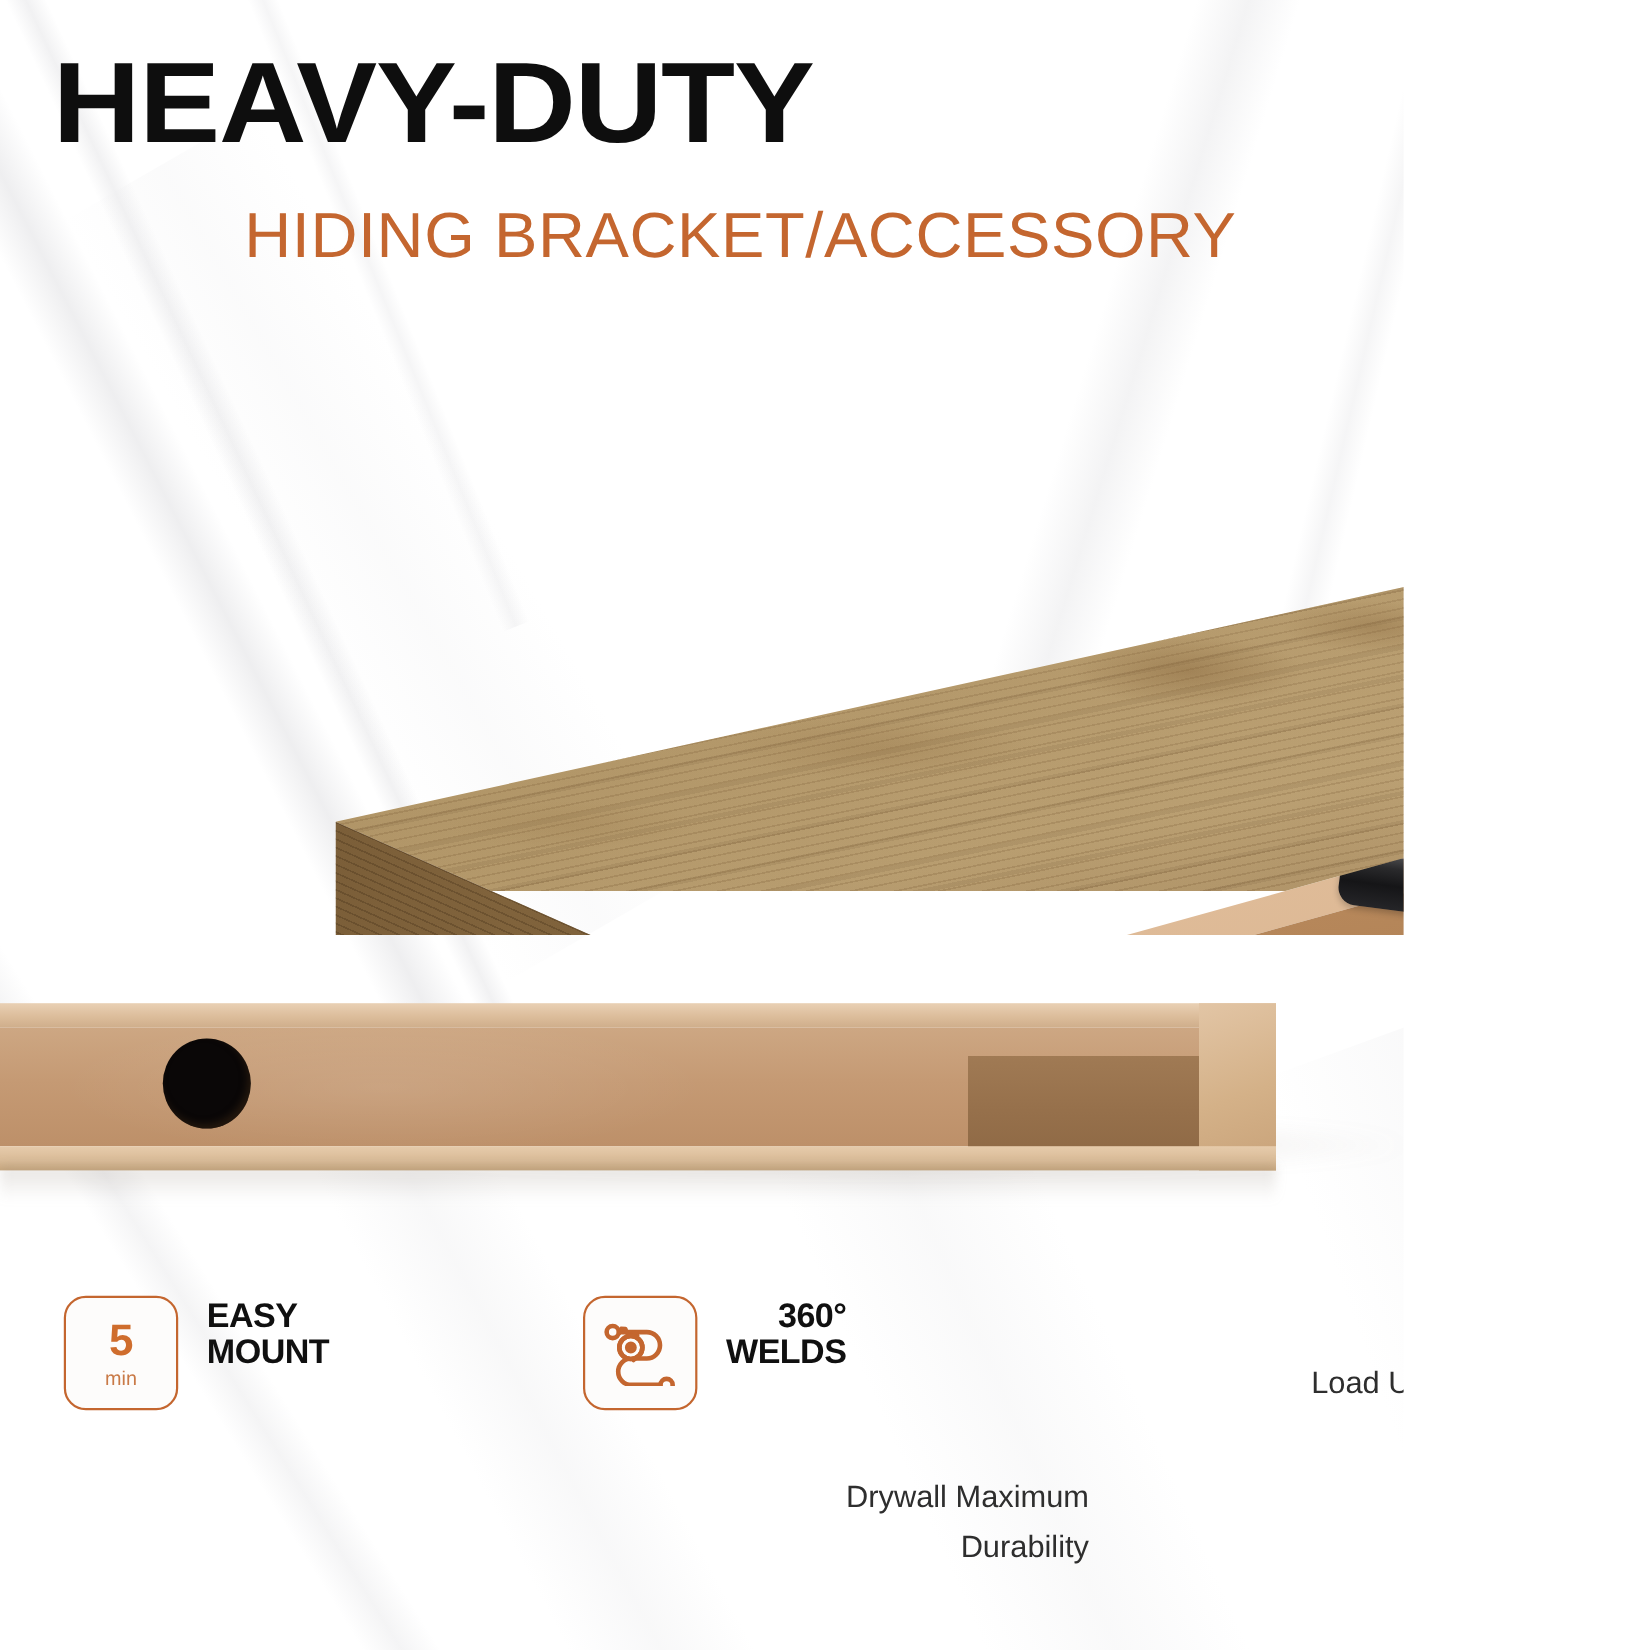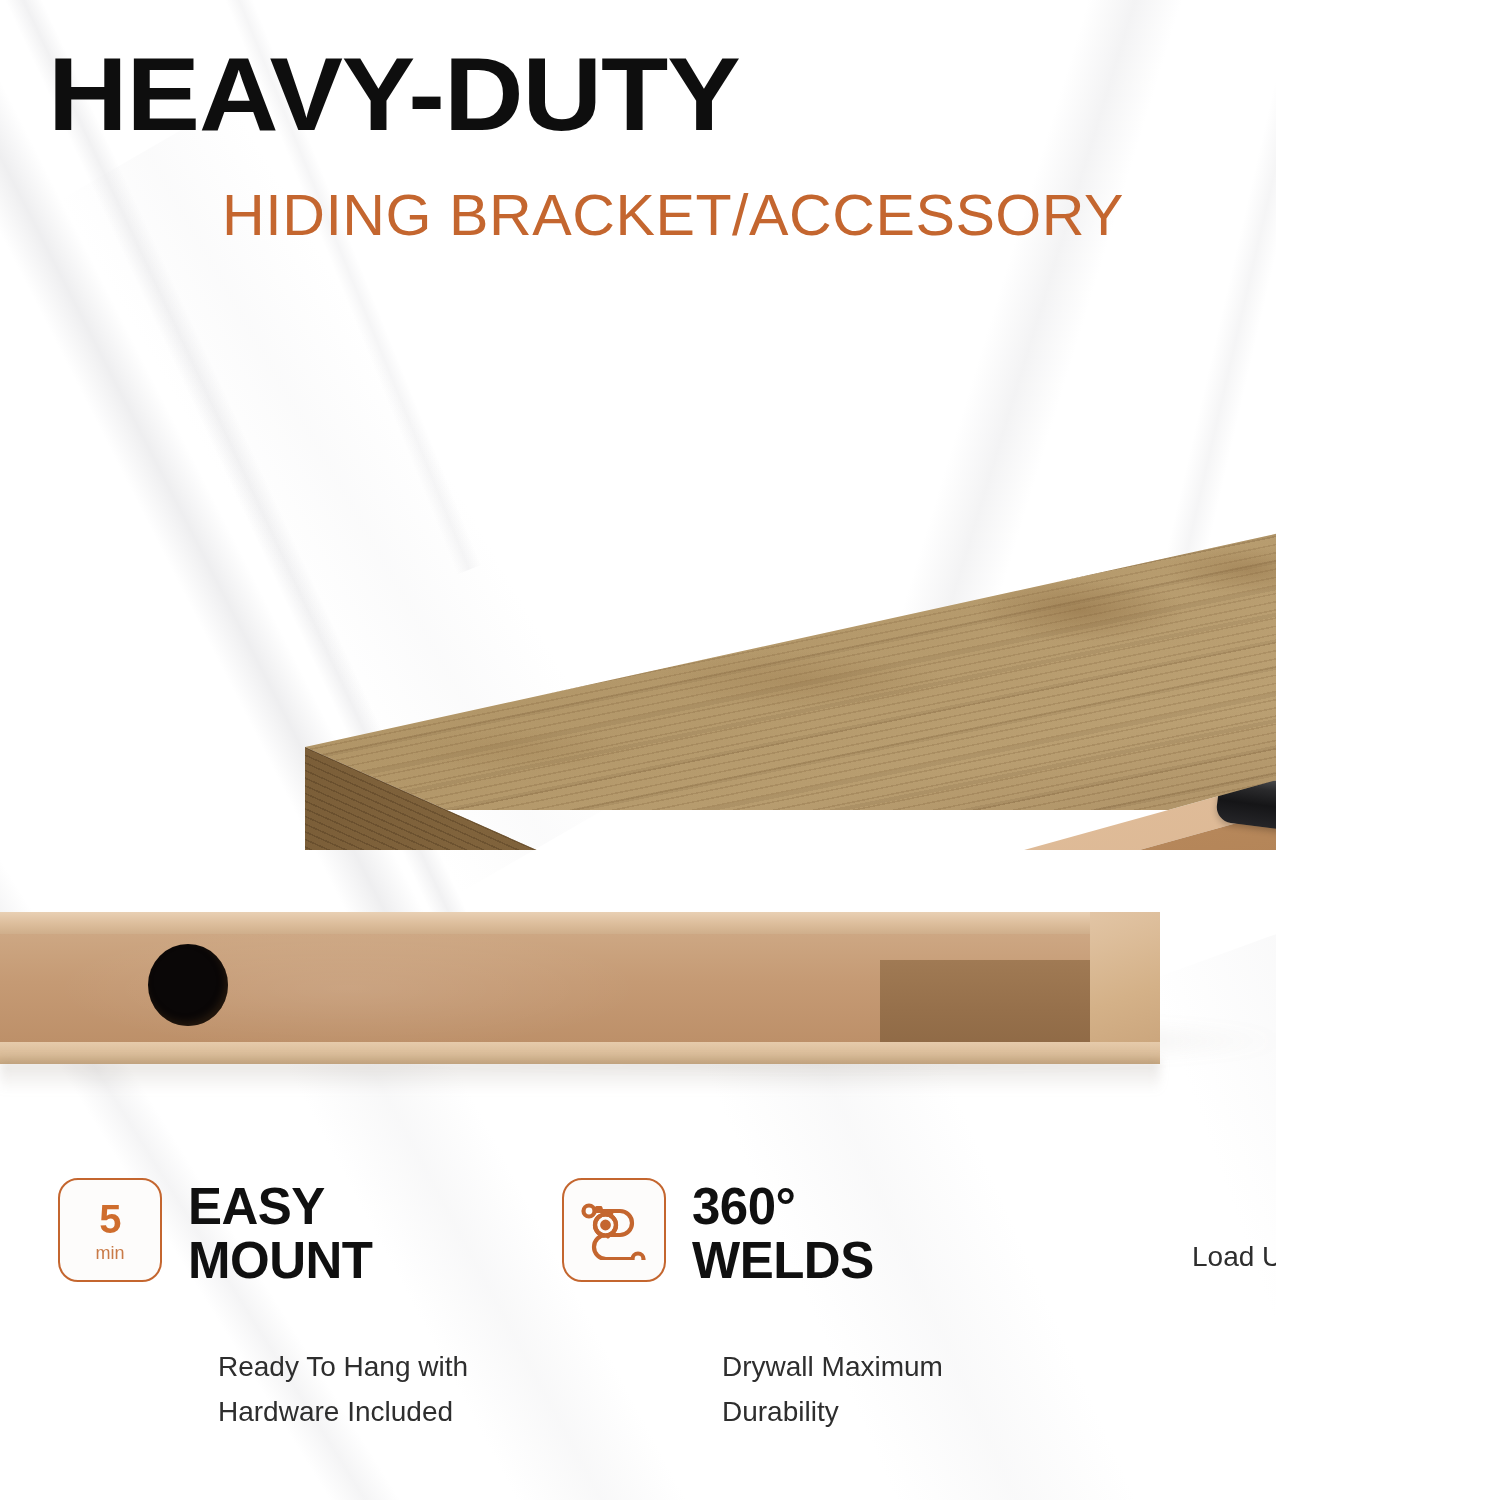--- a/index.html
+++ b/index.html
@@ -180,21 +180,21 @@
     background: linear-gradient(180deg, rgba(140,128,116,.22), rgba(255,255,255,0));
     filter: blur(5px);
   }
 
   
   .features {
     position: absolute; left: 0; top: 1178px; width: 1500px; height: 260px;
   }
   .feature { position: absolute; top: 0; }
   .f1 { left: 58px;   width: 470px; }
-  .f2 { left: 562px;  width: 460px; }
+  .f2 { left: 530px;  width: 460px; text-align: right; }
   .f3 { left: 1032px; width: 460px; }
 
   .f-head { display: flex; align-items: flex-start; gap: 26px; }
 
   .badge {
     flex: 0 0 auto;
     width: 104px; height: 104px;
     border: 2.5px solid #c4662f;
     border-radius: 20px;
     background: #fdfcfb;
@@ -205,21 +205,21 @@
   .badge-big {
     font-size: 40px; font-weight: 700; color: #cf6d2d; letter-spacing: -.5px;
   }
   .badge-big.sm { font-size: 31px; }
   .badge-sub {
     font-size: 18px; font-weight: 400; color: #c97a47; margin-top: 5px;
   }
   .badge-icon { width: 104px; height: 104px; display: flex; align-items: center; justify-content: center; }
 
   .f-title {
-    font-size: 51px; line-height: 1.06;
+    font-size: 31px; line-height: 1.06;
     font-weight: 700; color: #101010; letter-spacing: -.5px;
     padding-top: 2px;
     white-space: pre-line;
   }
 
   .f-desc {
     margin-top: 56px; margin-left: 160px;
     font-size: 28px; line-height: 1.62;
     color: #2e2e2e; font-weight: 400;
     white-space: pre-line;
@@ -279,22 +279,20 @@
 
     <div class="feature f1">
       <div class="f-head">
         <div class="badge">
           <span class="badge-big">5</span>
           <span class="badge-sub">min</span>
         </div>
         <div class="f-title">EASY
 MOUNT</div>
       </div>
-      <div class="f-desc">Ready To Hang with
-Hardware Included</div>
     </div>
 
     <div class="feature f2">
       <div class="f-head">
         <div class="badge">
           <span class="badge-icon">
             <svg width="70" height="60" viewBox="0 0 70 60" fill="none" stroke="#c4662f" stroke-width="4.2" stroke-linecap="round" stroke-linejoin="round">
               <path d="M14 11 H41 a12 12 0 0 1 0 24 H27 a12 12 0 0 0 0 24 H55"></path>
               <circle cx="10" cy="11" r="5.5" fill="#fdfcfb"></circle>
               <circle cx="59" cy="59" r="5.5" fill="#fdfcfb"></circle>

